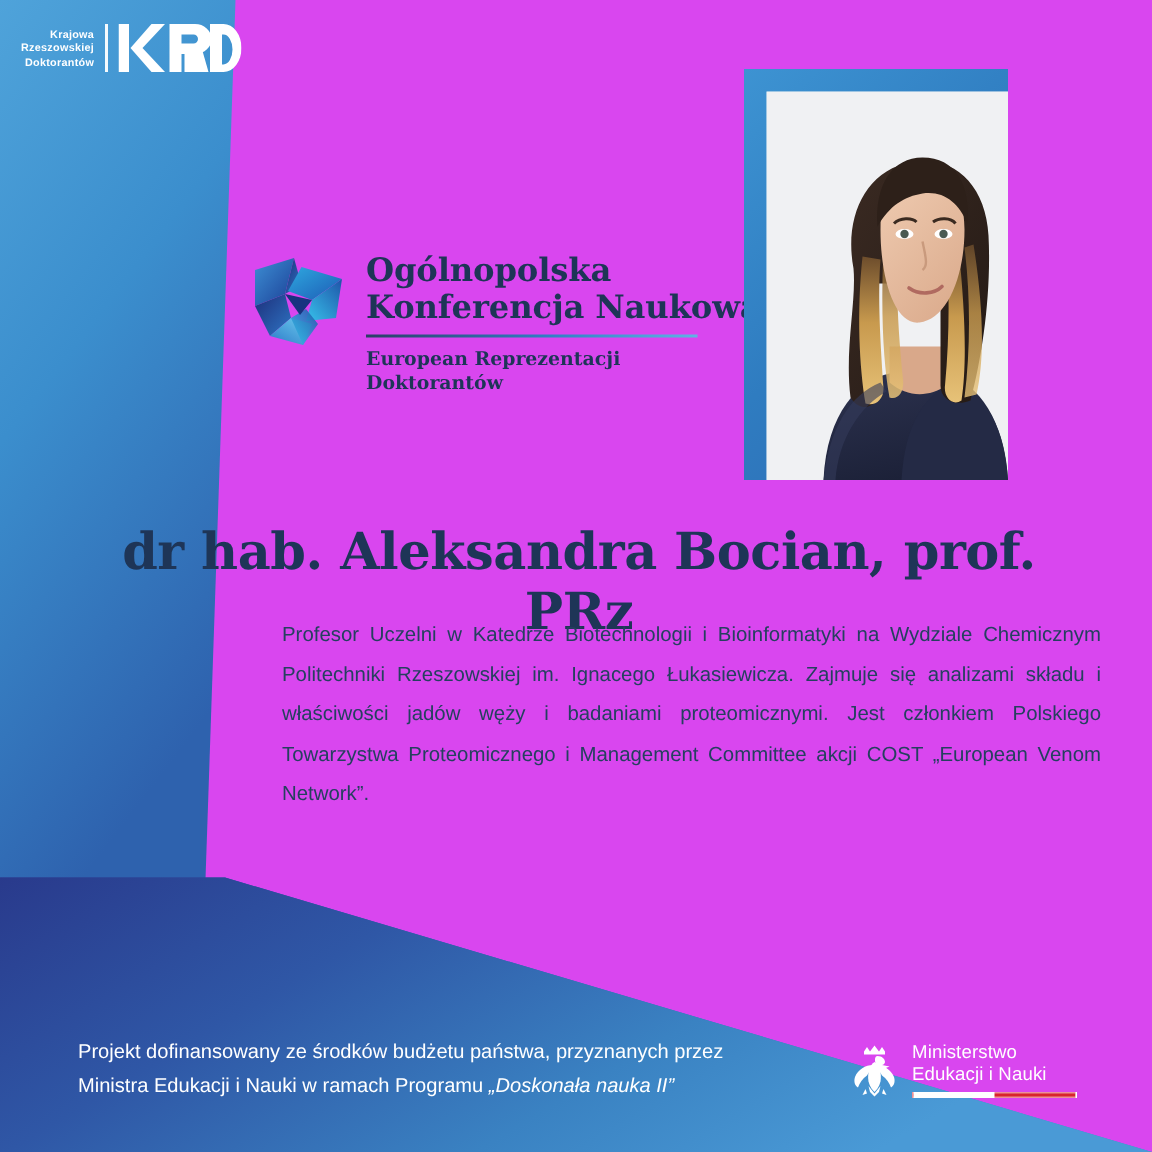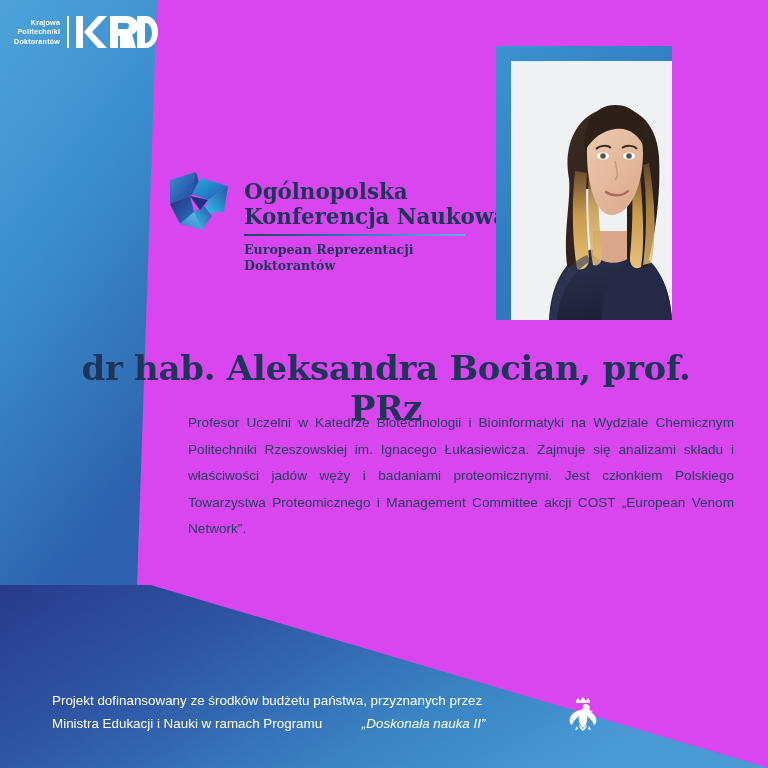--- a/index.html
+++ b/index.html
@@ -37,21 +37,21 @@
   }
   .krd-mark{display:block;}
 
   
   .conf-logo{
     position:absolute;left:168px;top:166px;
     display:flex;align-items:flex-start;gap:14px;
     z-index:5;
   }
   .conf-mark{flex:0 0 auto;margin-top:4px;}
-  .conf-text{padding-top:2px;margin-top:11px;}
+  .conf-text{padding-top:2px;}
   .conf-title{
     font-family:"DejaVu Serif", serif;
     color:#1e3557;
     font-size:21.5px;
     font-weight:bold;
     line-height:25px;
     letter-spacing:-.1px;
     white-space:nowrap;
   }
   .conf-rule{
@@ -102,21 +102,21 @@
   }
 
   
   .footer-text{
     position:absolute;left:52px;top:689px;width:500px;
     color:#ffffff;
     font-size:13.4px;
     line-height:23px;
     z-index:7;
   }
-  .footer-text i{margin-left:36px;}
+  .footer-text i{}
   .min-logo{
     position:absolute;left:566px;top:694px;
     display:flex;align-items:flex-start;gap:8px;
     z-index:7;
   }
   .min-words{color:#ffffff;}
   .min-l1,.min-l2{
     font-size:12.4px;line-height:15px;white-space:nowrap;letter-spacing:.1px;
   }
   .min-bar{margin-top:4px;height:4px;width:110px;
@@ -152,21 +152,21 @@
 
     <polygon points="0,585 150,585 768,768 0,768" fill="url(#gDiag)"></polygon>
 
     <polygon points="0,660 768,660 768,768 0,768" fill="url(#gFooter)" opacity="0"></polygon>
     <polygon points="0,585 150,585 768,768 0,768" fill="url(#gFooter)"></polygon>
   </svg>
 
   <div class="krd-logo">
     <div class="krd-words">
       <div>Krajowa</div>
-      <div>Politechniki</div>
+      <div>Rzeszowskiej</div>
       <div>Doktorantów</div>
     </div>
     <div class="krd-divider"></div>
     <svg class="krd-mark" width="82" height="36" viewBox="0 0 82 36">
 
       <rect x="0" y="2" width="7" height="32" fill="#fff"></rect>
       <polygon points="8,18 22,2 31,2 16,18 31,34 22,34" fill="#fff"></polygon>
 
       <path d="M34,2 h17 a11,10 0 0 1 0,20 h-9 v12 h-8 z M42,9 v6 h8 a3,3 0 0 0 0,-6 z" fill="#fff"></path>
       <rect x="44" y="20" width="8" height="14" fill="#fff"></rect>
@@ -295,15 +295,20 @@
 
         <path d="M16,16 C11,16 6,19 4,24 C3,27 4,30 6,31 C7,28 9,25 12,23 C13,21 15,19 16,16 Z"></path>
         <path d="M18,16 C23,16 28,19 30,24 C31,27 30,30 28,31 C27,28 25,25 22,23 C21,21 19,19 18,16 Z"></path>
 
         <path d="M13,30 L17,35 L21,30 L20,34 L17,37 L14,34 Z"></path>
 
         <path d="M11,32 L9,36 L12,35 Z"></path>
         <path d="M23,32 L25,36 L22,35 Z"></path>
       </g>
     </svg>
+    <div class="min-words">
+      <div class="min-l1">Ministerstwo</div>
+      <div class="min-l2">Edukacji i Nauki</div>
+      <div class="min-bar"></div>
+    </div>
   </div>
 
 </div>
 
 </body></html>

